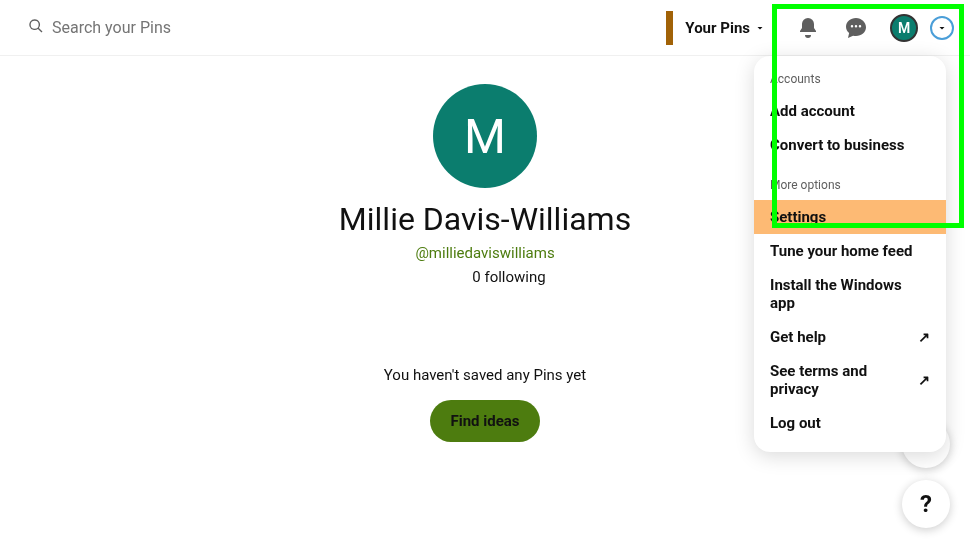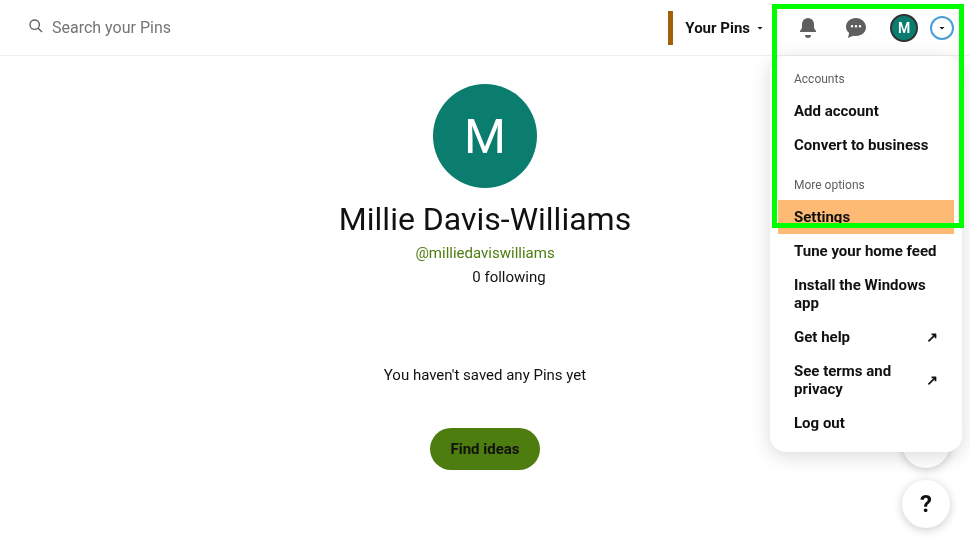--- a/index.html
+++ b/index.html
@@ -37,21 +37,21 @@
     }
     .your-pins {
       font-size: 15px;
       font-weight: 700;
       color: #111;
       padding: 8px 12px;
       cursor: pointer;
       display: flex;
       align-items: center;
       gap: 4px;
-      border-left: 5px solid #a16207;
+      border-left: 7px solid #a16207;
       margin-right: 4px;
     }
     .icon-btn {
       width: 44px;
       height: 44px;
       display: flex;
       align-items: center;
       justify-content: center;
       border-radius: 50%;
       cursor: pointer;
@@ -110,42 +110,42 @@
     }
     .profile-following {
       font-size: 15px;
       color: #111;
       margin-bottom: 80px;
       padding-left: 48px;
     }
     .no-pins {
       font-size: 15px;
       color: #111;
-      margin-bottom: 44px;
+      margin-bottom: 16px;
     }
     .find-ideas-btn {
       background: #4d7c0f;
       border: none;
       border-radius: 24px;
       padding: 12px 20px;
       font-size: 15px;
       font-weight: 700;
       color: #111;
       cursor: pointer;
     }
     
     .dropdown-menu {
       position: absolute;
       top: 56px;
-      right: 8px;
+      right: 24px;
       width: 192px;
       background: #fff;
       border-radius: 16px;
       box-shadow: 0 4px 20px rgba(0,0,0,0.15);
-      padding: 12px 8px;
+      padding: 12px 0;
       z-index: 100;
     }
     .menu-section-label {
       font-size: 12px;
       color: #5f5f5f;
       padding: 4px 16px 8px;
     }
     .menu-item {
       padding: 8px 16px;
       font-size: 15px;

